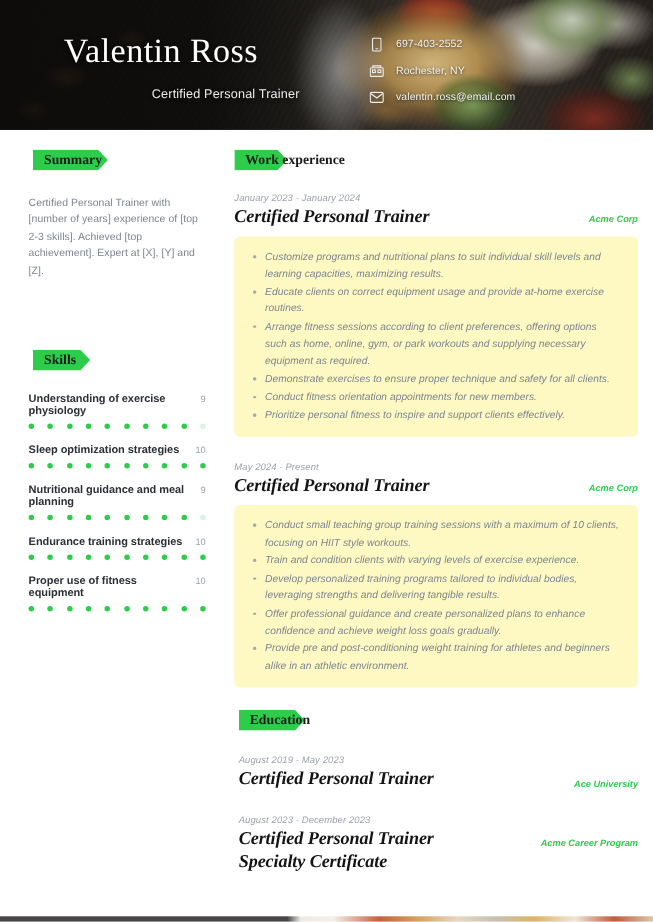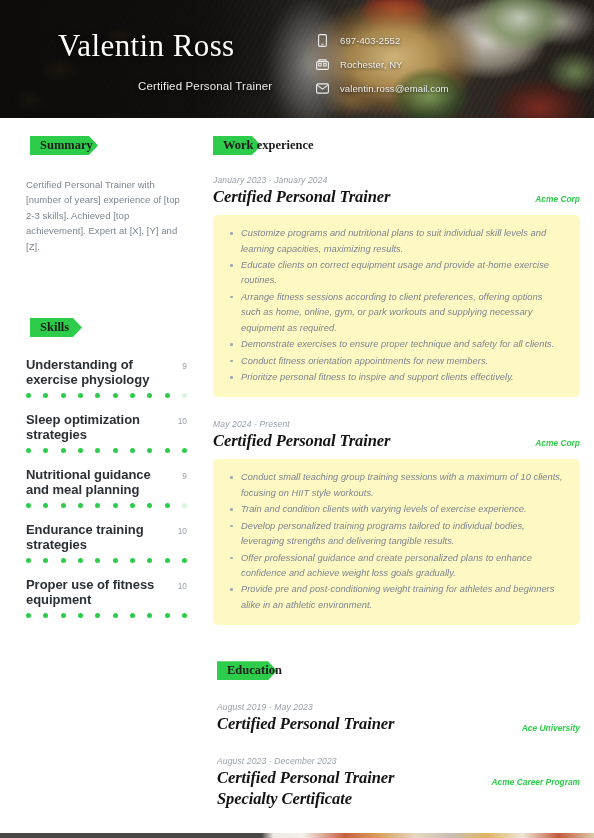--- a/index.html
+++ b/index.html
@@ -67,21 +67,21 @@
     position: absolute;
     left: 138px; top: 80px;
     font-size: 11.5px;
     color: #ececec;
     letter-spacing: .15px;
     text-shadow: 0 1px 4px rgba(0,0,0,.7);
   }
 
   .contact {
     position: absolute;
-    left: 316px; top: 33px;
+    left: 336px; top: 33px;
     display: flex;
     flex-direction: column;
     gap: 10px;
   }
   .contact-row {
     display: flex;
     align-items: center;
     gap: 11px;
     height: 14px;
   }
@@ -148,21 +148,21 @@
 
   .skills-block { margin-top: 64px; }
   .skill { margin-bottom: 14px; }
   .skill-head {
     display: flex;
     align-items: baseline;
     justify-content: space-between;
     gap: 6px;
   }
   .skill-name {
-    font-size: 13px;
+    font-size: 10px;
     font-weight: 700;
     color: #2b2f36;
     letter-spacing: -.05px;
   }
   .skill-score {
     font-size: 8.4px;
     color: #9aa1ab;
     flex: 0 0 auto;
   }
   .dots {
@@ -224,21 +224,21 @@
   .bullets-card li::before {
     content: "";
     position: absolute;
     left: 3px; top: 6px;
     width: 2.6px; height: 2.6px;
     border-radius: 50%;
     background: #a3a9b2;
   }
 
   .work-entry-2 { margin-top: 22px; }
-  .edu-section  { margin-top: 36px; padding-left: 4px; }
+  .edu-section  { margin-top: 20px; padding-left: 4px; }
   .edu-entry    { margin-top: 22px; }
   .edu-entry .entry-org { padding-top: 9px; }
 
   
   .page-strip {
     position: absolute;
     left: 0; bottom: 0;
     width: 594px; height: 5px;
     background:
       linear-gradient(90deg,

